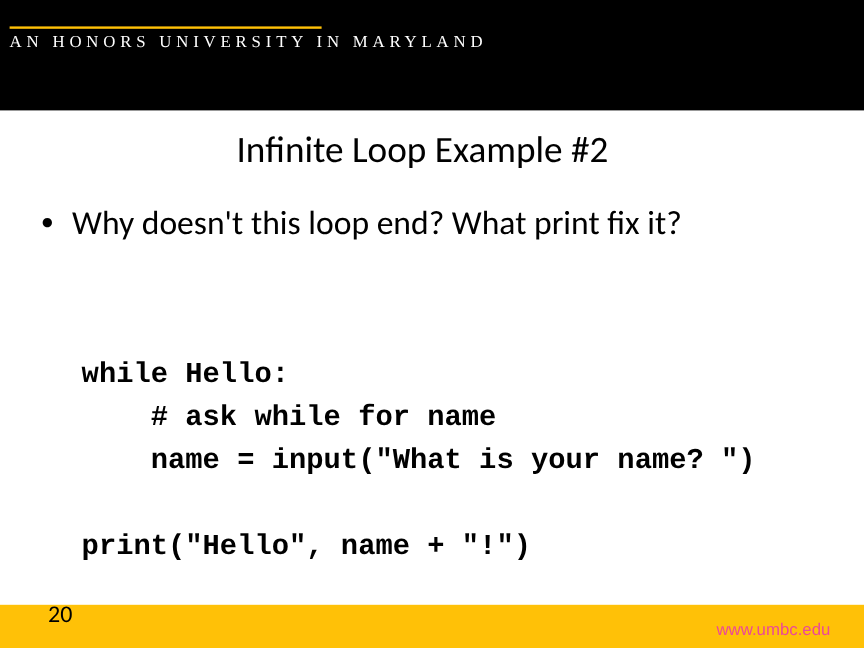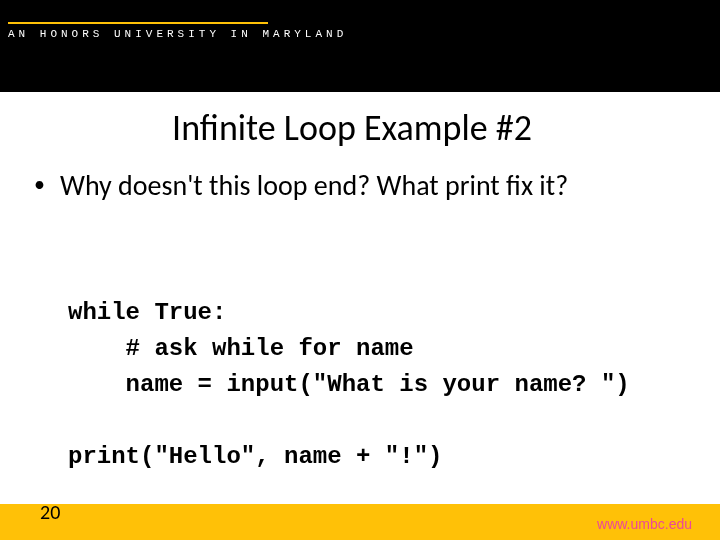--- a/index.html
+++ b/index.html
@@ -42,32 +42,32 @@
   .logo-main .b  { color: #ffc107; }
   .logo-main .c  { color: #b71c1c; }
   .logo-line {
     width: 260px;
     height: 2px;
     background: #ffc107;
     margin-top: 4px;
   }
   .logo-tag {
     color: #fff;
-    font-size: 11px;
+    font-size: 14px;
     letter-spacing: 4px;
     margin-top: 4px;
-    font-family: Liberation Mono, monospace;
+    font-family: Liberation Serif, serif;
   }
   .title {
     position: absolute;
     top: 106px;
     left: 0;
     right: 16px;
     text-align: center;
-    font-size: 36px;
+    font-size: 31px;
     color: #000;
   }
   .body {
     position: absolute;
     top: 168px;
     left: 34px;
     right: 34px;
   }
   .bullet-row {
     display: flex;
@@ -132,21 +132,21 @@
 
   <div class="title">Infinite Loop Example #2</div>
 
   <div class="body">
     <div class="bullet-row">
       <div class="bullet-dot">•</div>
       <div>Why doesn't this loop end?  What print fix it?</div>
     </div>
 
     <div class="code">
-<span>while True:</span>
+<span>while Hello:</span>
 <span>    # ask while for name</span>
 <span>    name = input("What is your name? ")</span>
 <span></span>
 <span>print("Hello", name + "!")</span>
     </div>
   </div>
 
   <div class="footer-bar"></div>
   <div class="page-num">20</div>
   <div class="url">www.umbc.edu</div>

